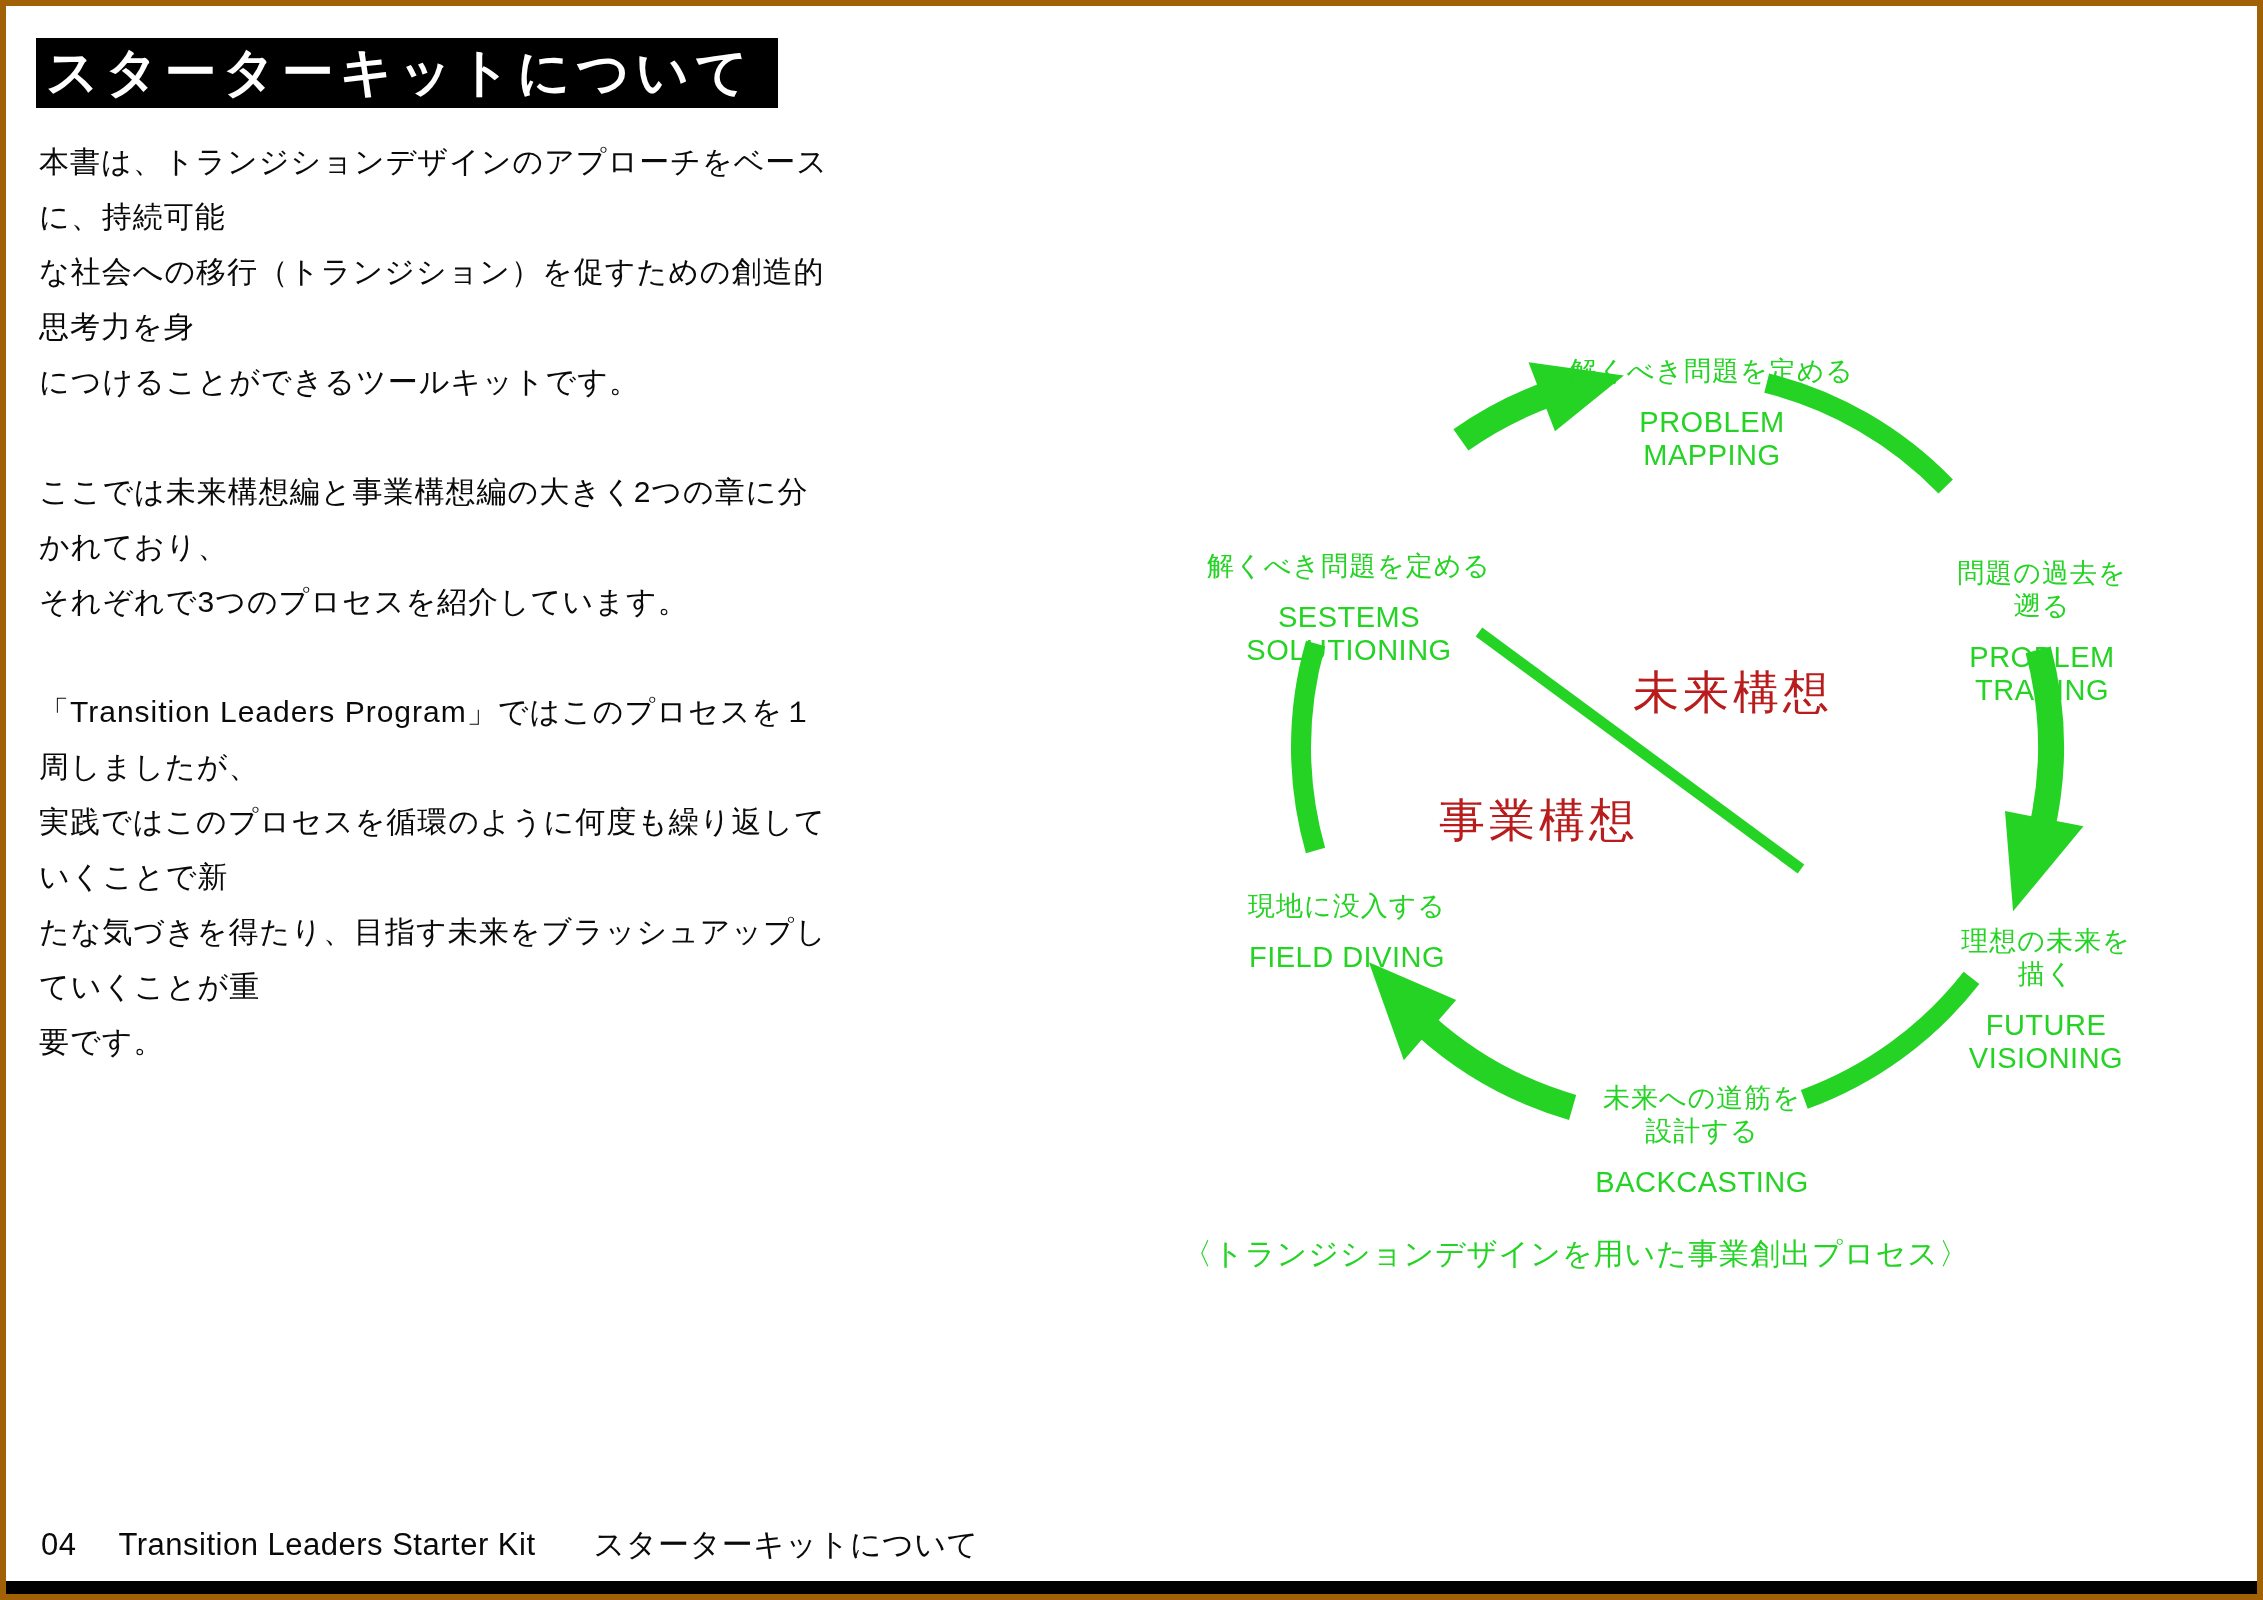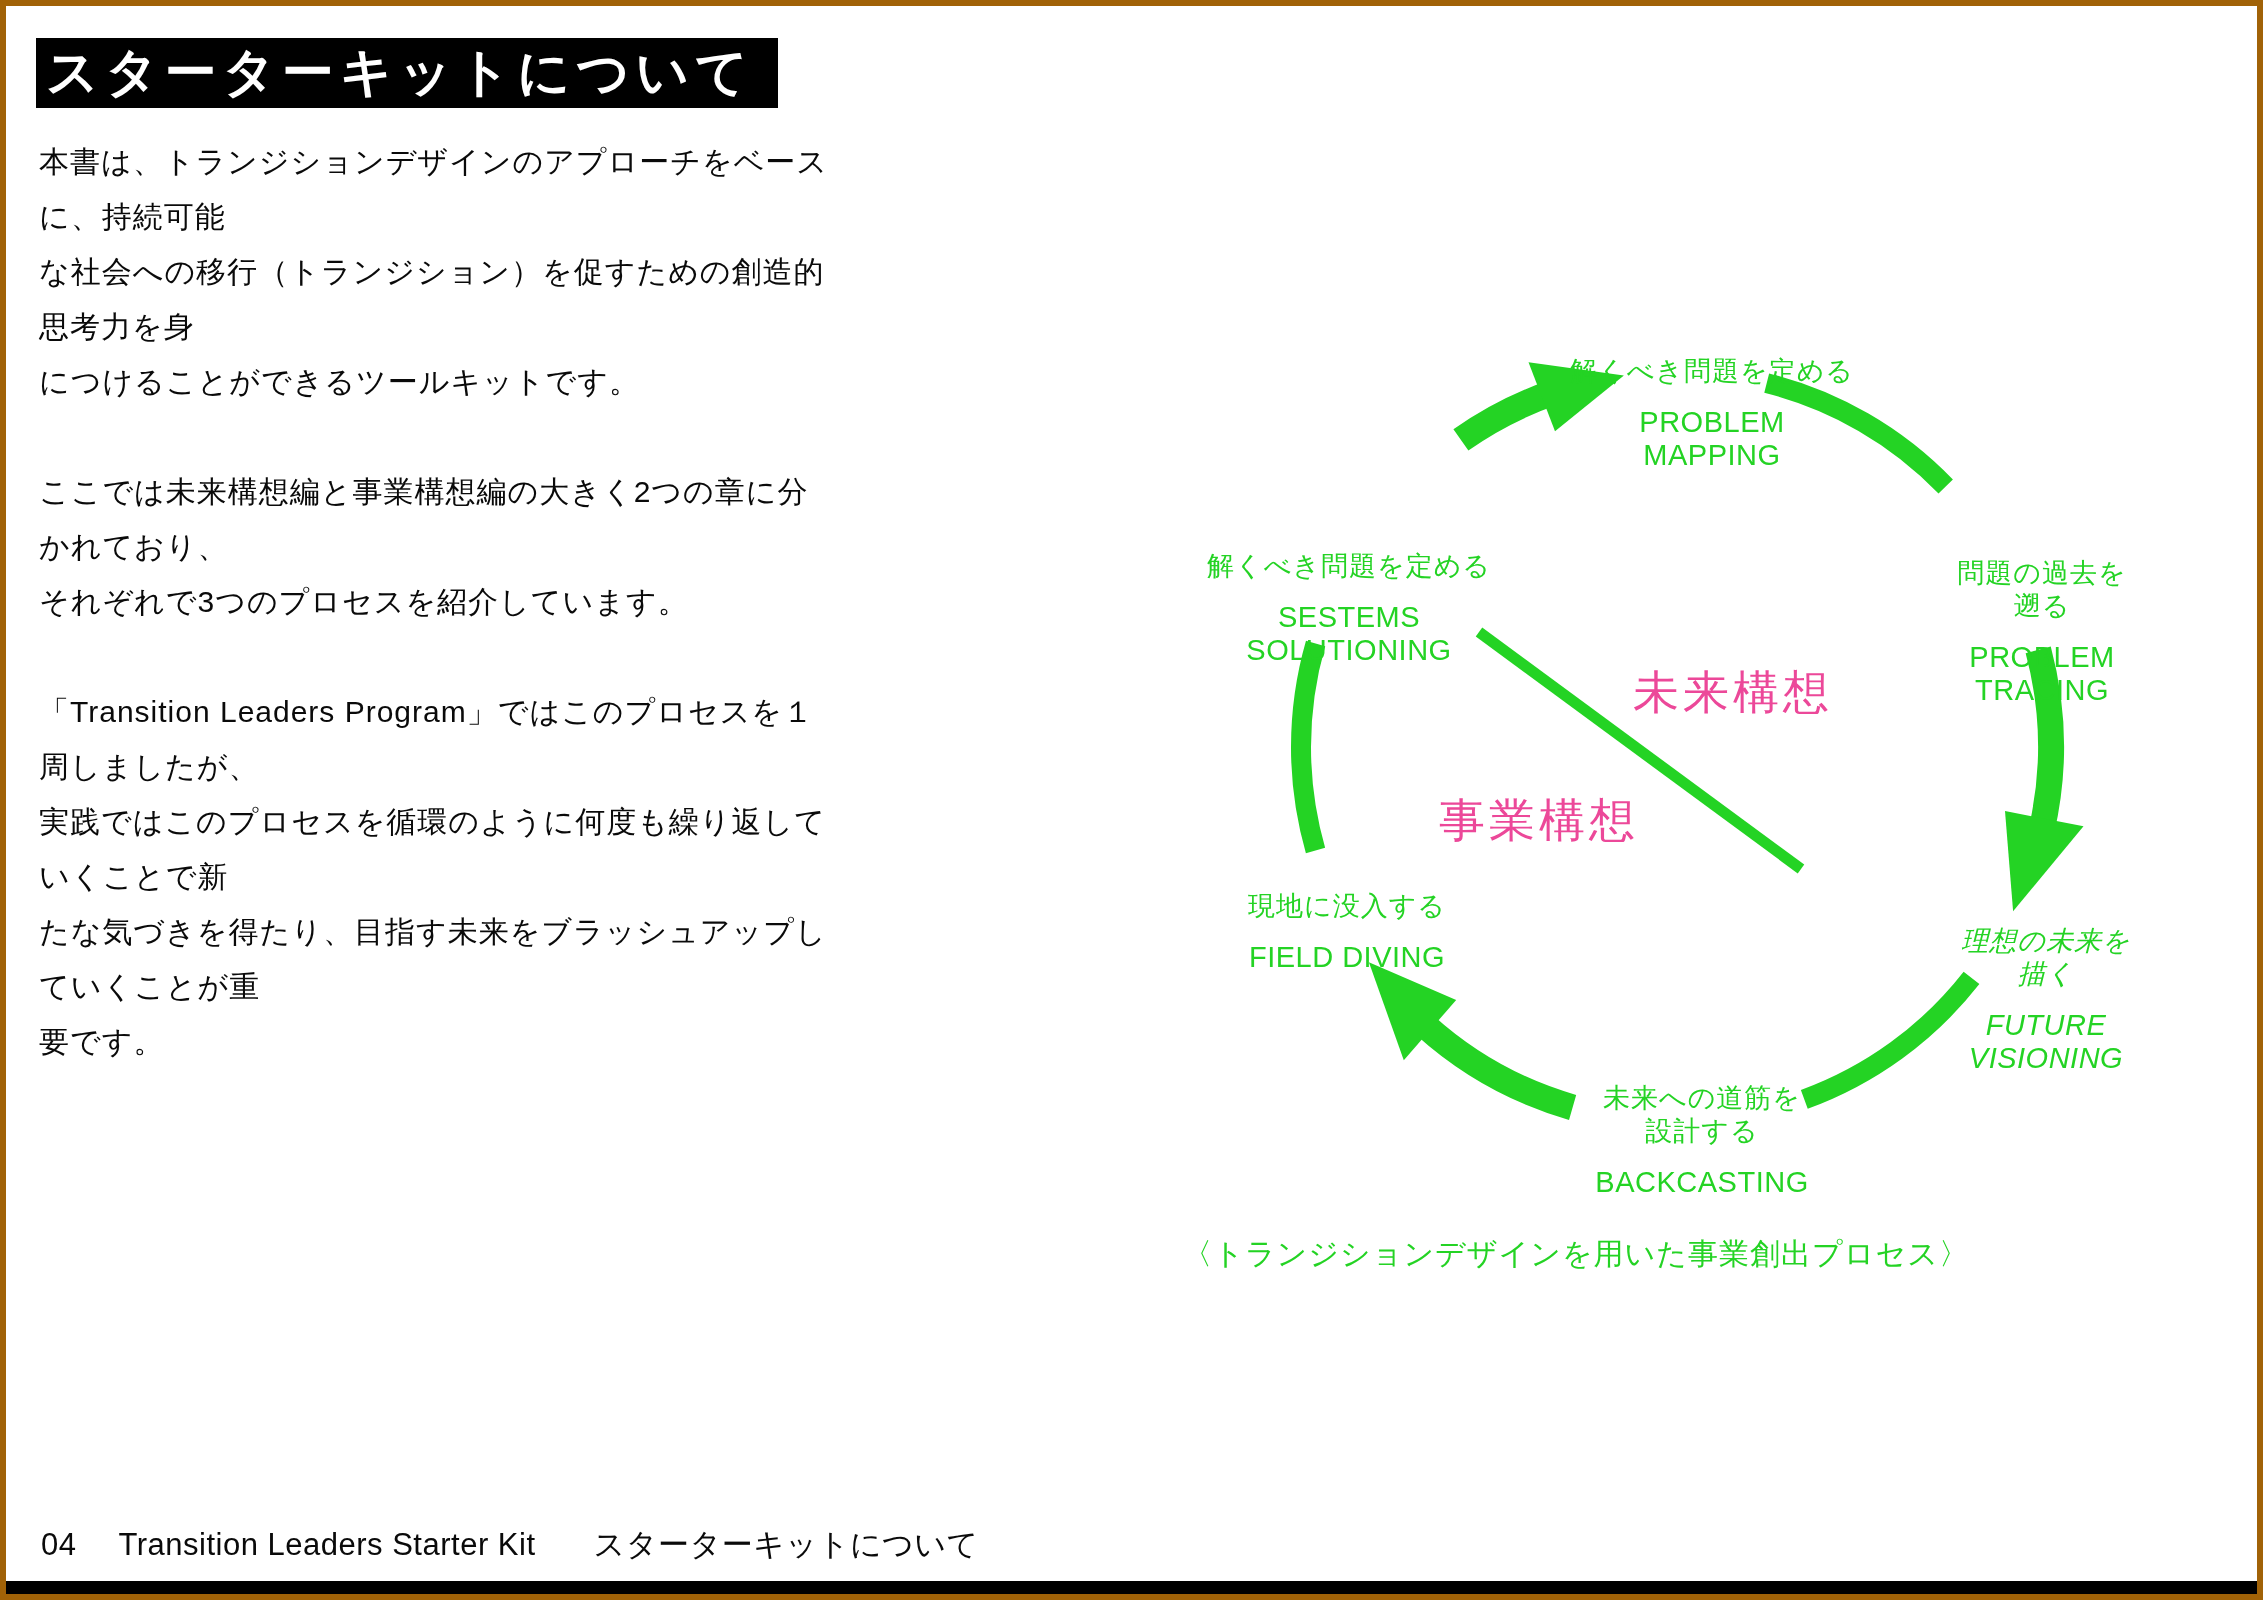--- a/index.html
+++ b/index.html
@@ -43,21 +43,21 @@
   .cycle-arrow-head{fill:#24d324;stroke:none;}
   .divider{stroke:#24d324;stroke-width:11;}
   .node{
     position:absolute;transform:translateX(-50%);
     text-align:center;color:#24d324;white-space:pre-line;
   }
   .node .ja{font-size:27px;line-height:33px;letter-spacing:1px;white-space:pre-line;}
   .node .en{font-size:29px;line-height:33px;letter-spacing:0.5px;white-space:pre-line;}
   .phase-label{
     position:absolute;transform:translateX(-50%);
-    color:#ec4899;font-size:46px;letter-spacing:4px;white-space:nowrap;
+    color:#b91c1c;font-size:46px;letter-spacing:4px;white-space:nowrap;
   }
   .diagram-caption{
     position:absolute;left:0;top:1002px;width:840px;
     text-align:center;color:#24d324;font-size:30px;letter-spacing:1px;white-space:nowrap;
   }
   
   .footer{
     position:absolute;left:35px;top:1518px;
     display:flex;align-items:baseline;
     font-size:31px;color:#0a0a0a;letter-spacing:0.5px;
@@ -115,21 +115,21 @@
       <div class="en">PROBLEM
 MAPPING</div>
     </div>
 
     <div class="node" style="left:886px;top:307px;">
       <div class="ja">問題の過去を遡る</div>
       <div class="en">PROBLEM
 TRACING</div>
     </div>
 
-    <div class="node" style="left:890px;top:675px;font-style:italic;">
+    <div class="node" style="left:890px;top:675px;">
       <div class="ja">理想の未来を描く</div>
       <div class="en">FUTURE VISIONING</div>
     </div>
 
     <div class="node" style="left:546px;top:832px;">
       <div class="ja">未来への道筋を
 設計する</div>
       <div class="en">BACKCASTING</div>
     </div>
 

